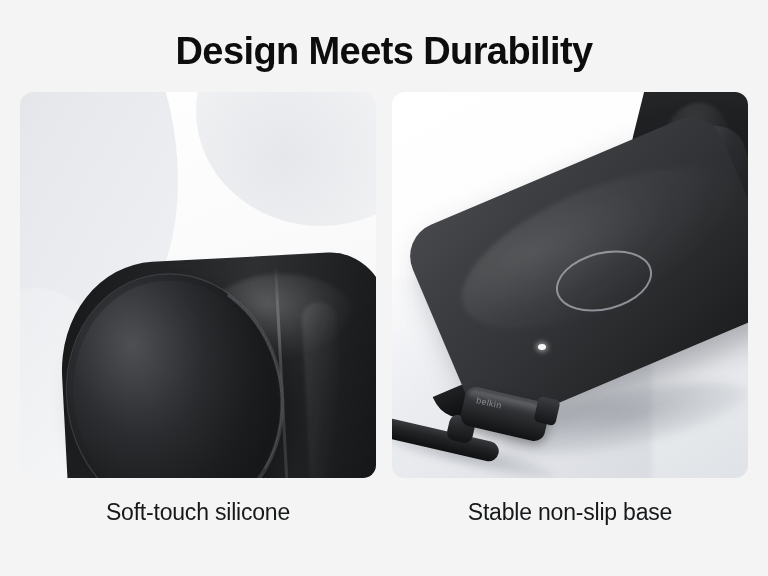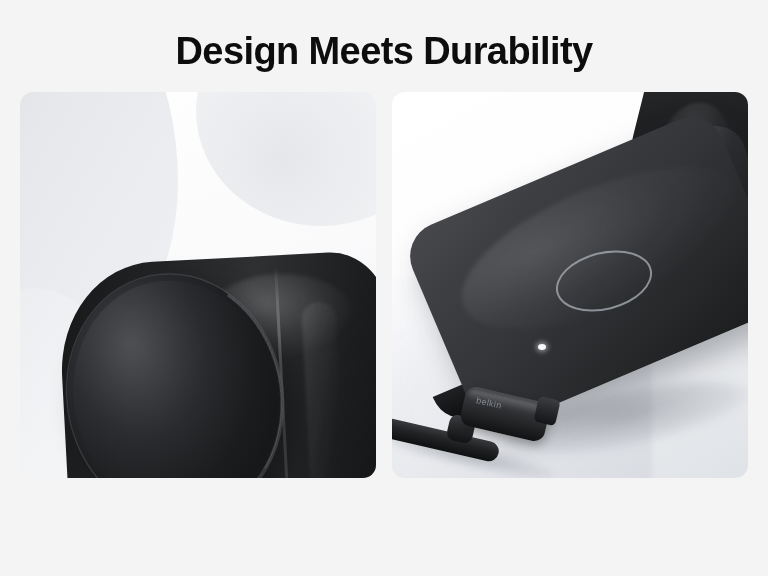--- a/index.html
+++ b/index.html
@@ -501,14 +501,18 @@
       <div class="cable-wire"></div>
       <div class="cable-collar"></div>
       <div class="cable-plug"></div>
       <div class="cable-plug-hl"></div>
       <div class="cable-brand">belkin</div>
       <div class="cable-tip"></div>
     </div>
 
   </div>
 
+  <div class="captions">
+    <div class="caption">Soft-touch silicone</div>
+    <div class="caption">Stable non-slip base</div>
+  </div>
 
 </div>
 
 </body></html>

